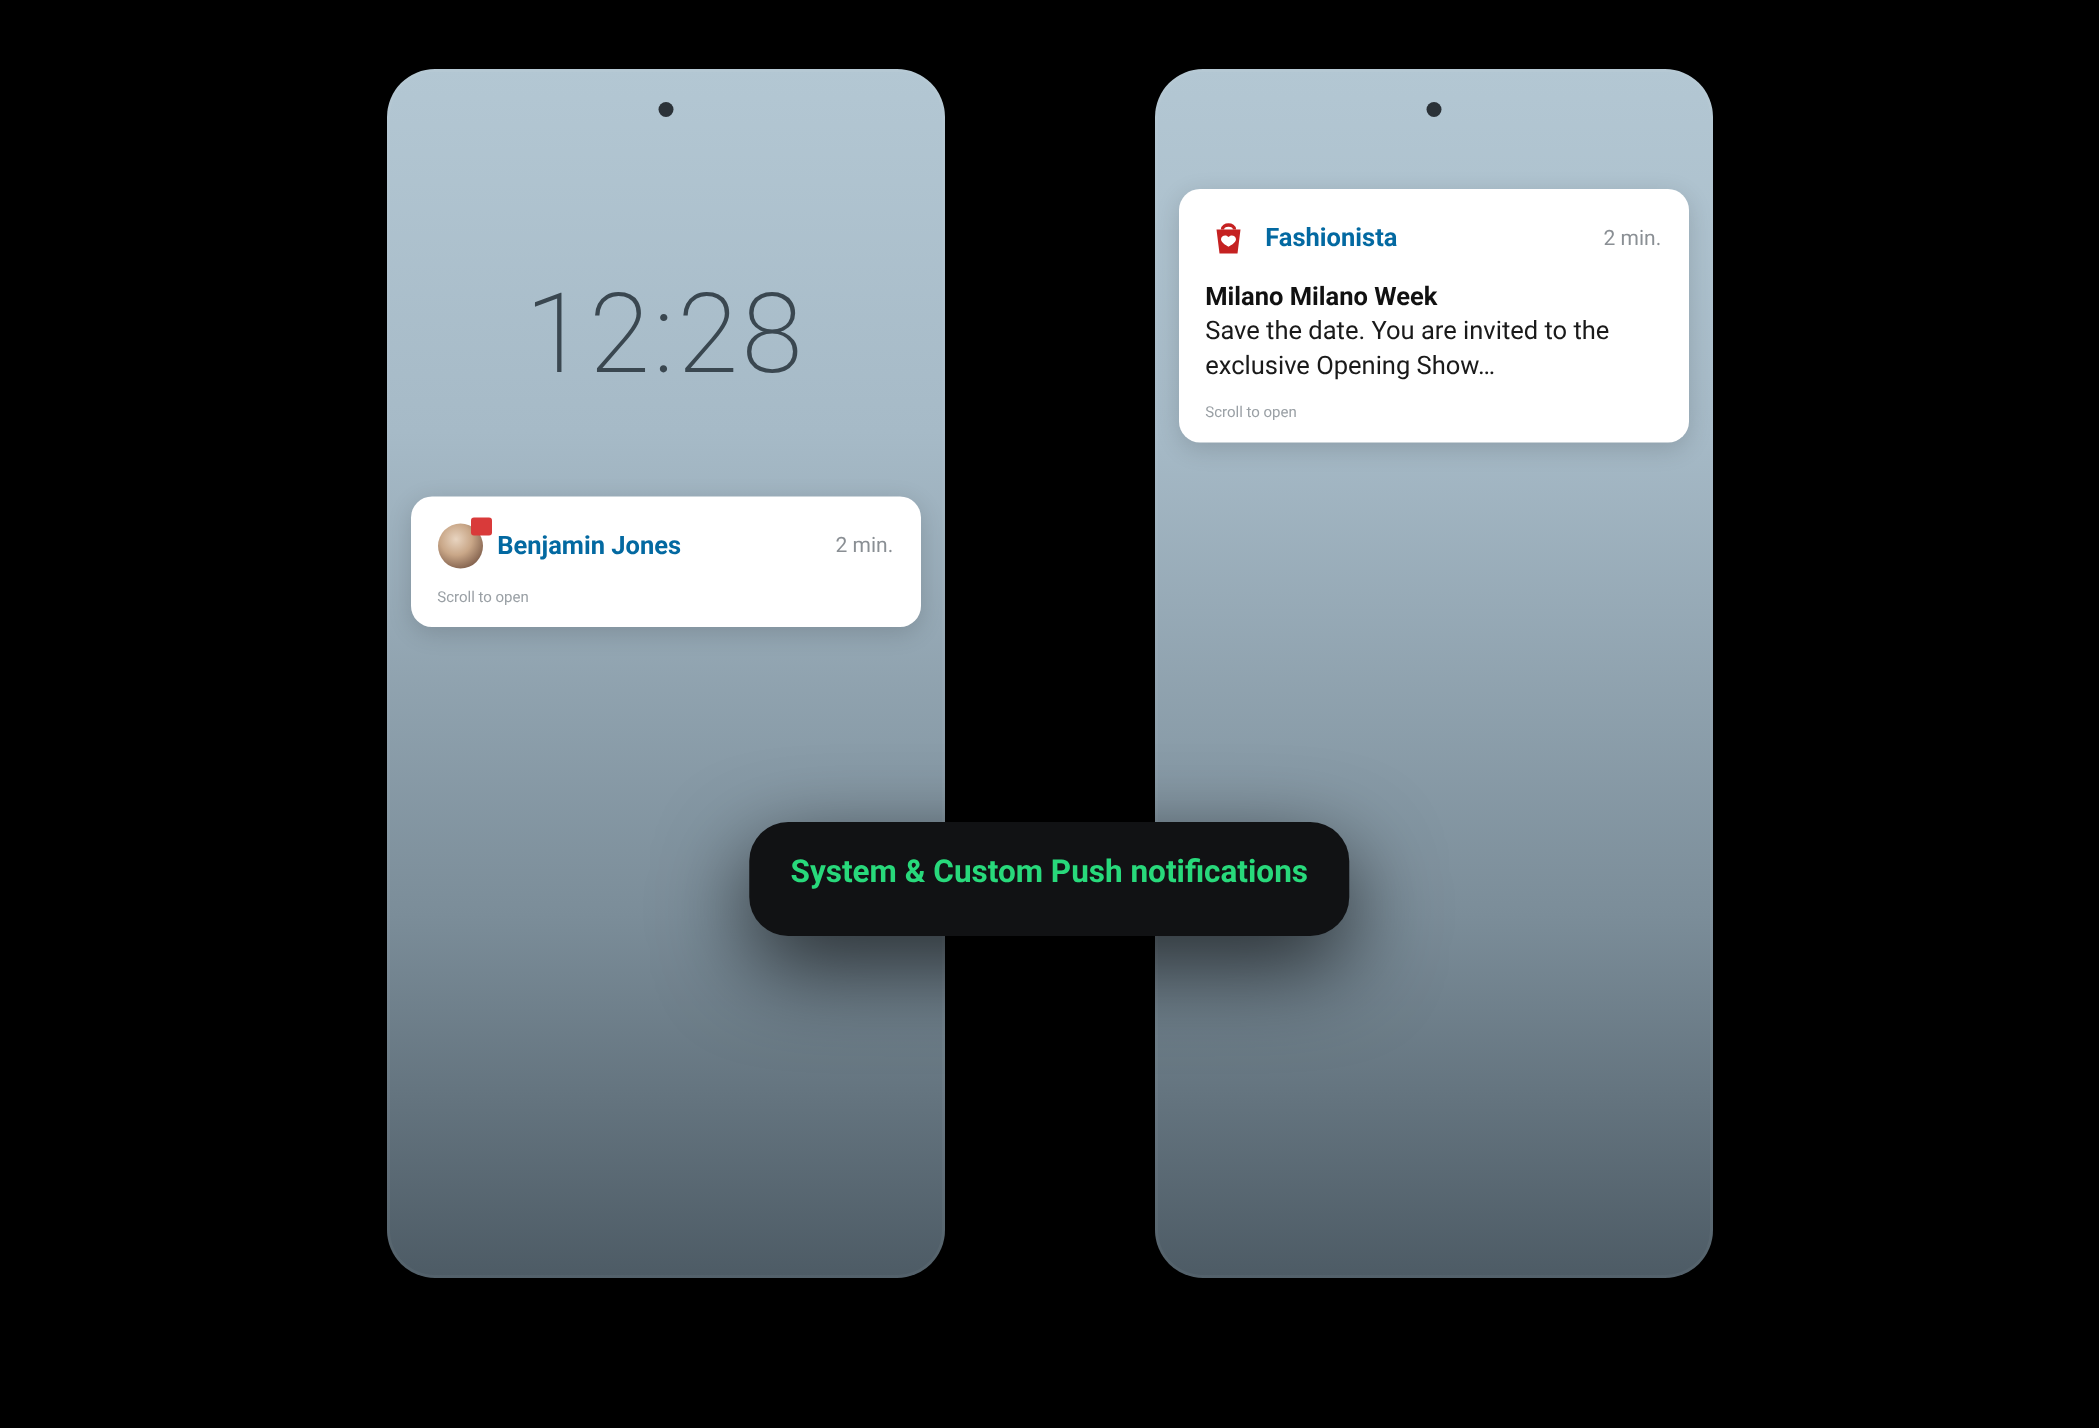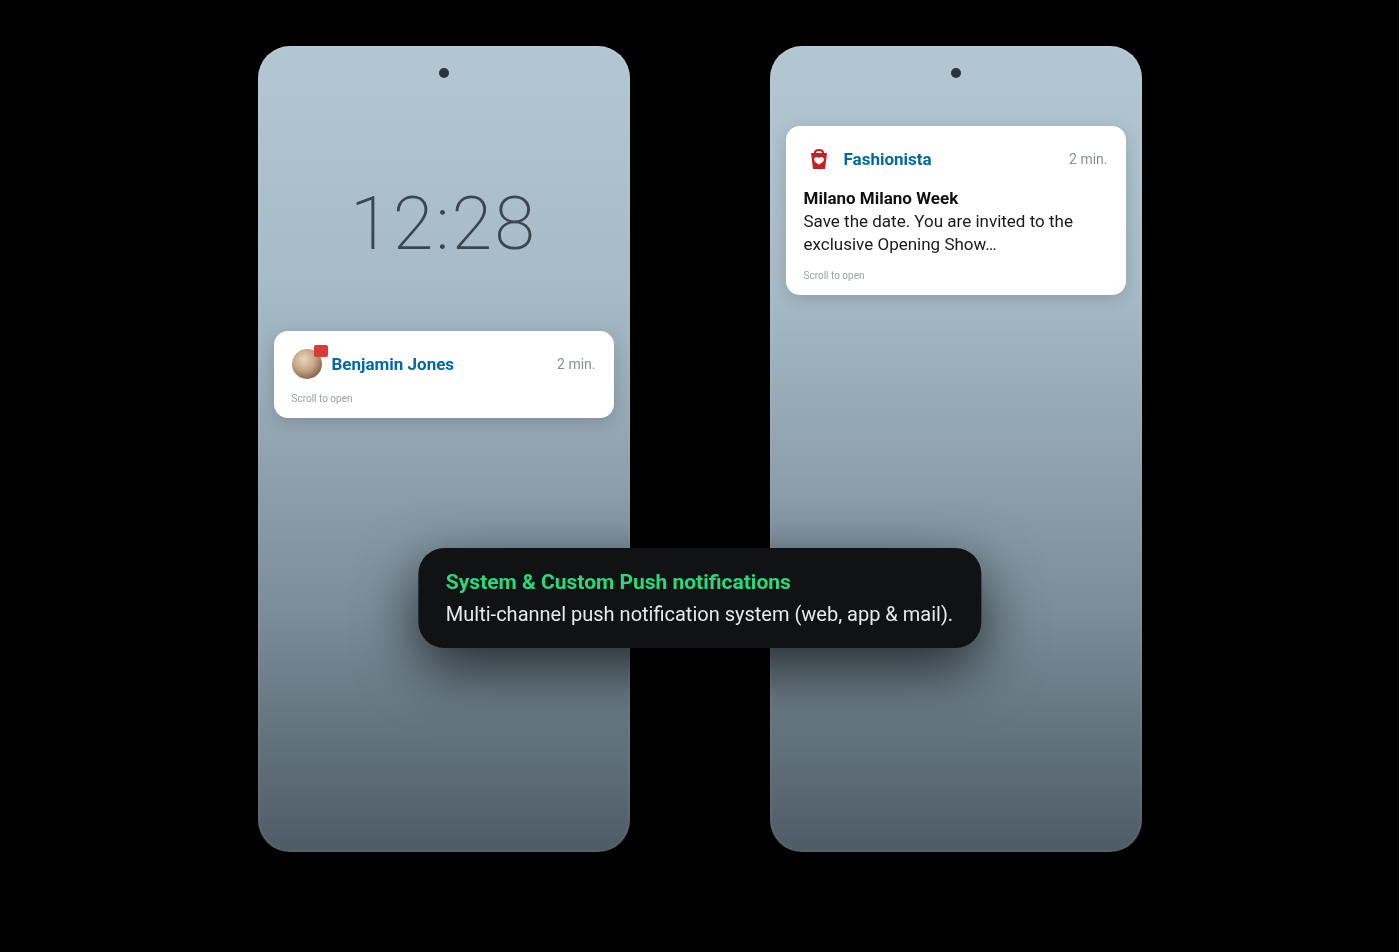--- a/index.html
+++ b/index.html
@@ -179,14 +179,13 @@
       <div class="notif-title">Milano Milano Week</div>
       <div class="notif-body">Save the date. You are invited to the exclusive Opening Show…</div>
       <div class="notif-hint">Scroll to open</div>
     </div>
   </div>
 
 </div>
 
 <div class="caption">
   <div class="caption-title">System &amp; Custom Push notifications</div>
-  <div class="caption-body">Multi-channel push notification system (web, app &amp; mail).</div>
 </div>
 
 </body></html>

